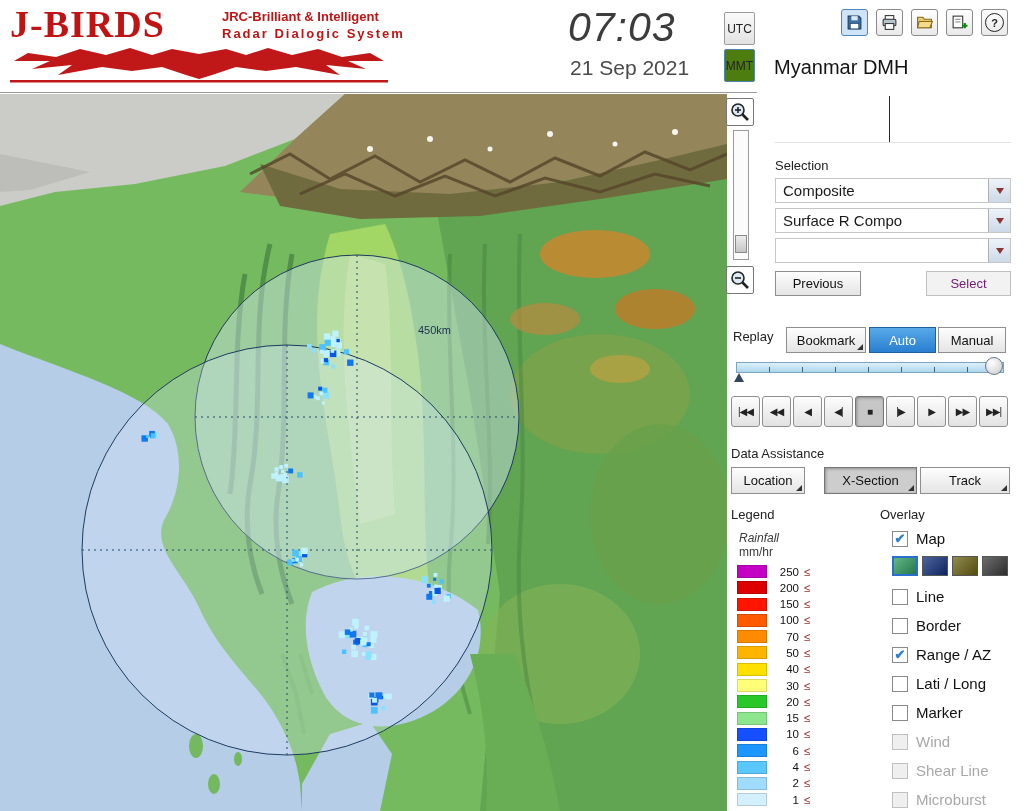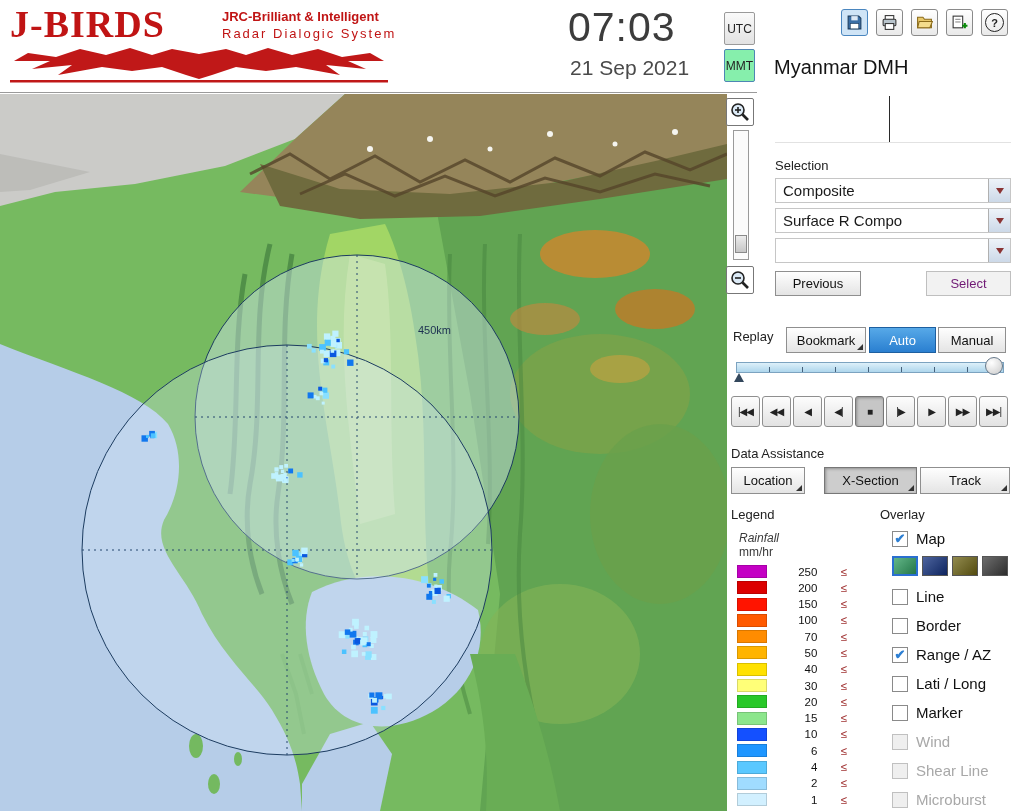--- a/index.html
+++ b/index.html
@@ -18,36 +18,36 @@
   .fold::after{content:"";position:absolute;right:2px;bottom:2px;
        border-left:6px solid transparent;border-bottom:6px solid #333;}
 
   .toolbtn{position:absolute;width:27px;height:27px;border:1px solid #8a8a8a;border-radius:3px;
        background:linear-gradient(180deg,#fff,#e9e9e9);display:flex;align-items:center;justify-content:center;box-sizing:border-box;}
   .toolbtn.sel{background:#cfe4f6;border-color:#4a86bf;}
 
   .tz{position:absolute;width:31px;height:33px;border:1px solid #9a9a9a;border-radius:2px;
       background:linear-gradient(180deg,#fafafa,#e2e2e2);font-size:12px;color:#222;
       display:flex;align-items:center;justify-content:center;box-sizing:border-box;}
-  .tz.sel{background:#86efac;border-color:#4e86b4;}
+  .tz.sel{background:#4d7c0f;border-color:#4e86b4;}
 
   .dd{position:absolute;width:236px;height:25px;background:#fff;border:1px solid #c6c6c6;
       display:flex;align-items:center;box-sizing:border-box;}
   .dd-text{flex:1;font-size:15px;color:#1a1a1a;padding-left:7px;white-space:nowrap;overflow:hidden;}
   .dd-arrow{width:21px;height:100%;border-left:1px solid #b0b0b0;
       background:linear-gradient(180deg,#eef3f9,#ccd9e8);display:flex;align-items:center;justify-content:center;}
   .dd-arrow::after{content:"";border-left:4px solid transparent;border-right:4px solid transparent;border-top:6px solid #8a3434;}
 
   .tbar{position:absolute;left:731px;top:396px;display:flex;}
   .tbtn{width:29px;height:31px;margin-right:2px;display:flex;align-items:center;justify-content:center;
       background:linear-gradient(180deg,#fdfdfd,#e2e2e2);border:1px solid #8f8f8f;border-radius:3px;
       font-size:10px;color:#222;box-sizing:border-box;letter-spacing:-1px;}
   .tbtn.pressed{background:#c6c6c6;border-color:#777;box-shadow:inset 1px 1px 3px rgba(0,0,0,.3);}
 
-  .lg-row{display:flex;align-items:center;height:13px;margin-bottom:3.3px;justify-content:space-between;}
+  .lg-row{display:flex;align-items:center;height:13px;margin-bottom:3.3px;}
   .lg-swatch{width:30px;height:13px;display:inline-block;border:1px solid rgba(0,0,0,.15);box-sizing:border-box;}
   .lg-val{width:28px;text-align:right;font-size:11.5px;color:#111;margin-left:4px;}
   .lg-lte{margin-left:5px;font-size:11.5px;color:#a03232;}
 
   .ov-row{display:flex;align-items:center;height:17px;margin-bottom:12px;}
   .ov-row.first{margin-bottom:9px;}
   .cb{width:16px;height:16px;border:1px solid #8a8a8a;background:#fff;display:inline-flex;
       align-items:center;justify-content:center;font-size:13px;font-weight:bold;color:#2d7fd3;box-sizing:border-box;}
   .ov-row.disabled .cb{background:#efefef;border-color:#c0c0c0;}
   .ov-label{font-size:15px;color:#111;margin-left:8px;white-space:nowrap;}
@@ -78,29 +78,29 @@
 </head>
 <body>
 
 <div class="app">
 
   <div class="abs" style="left:0;top:0;width:1030px;height:94px;background:#fff;">
     <div class="abs" style="left:0;top:92px;width:757px;height:1px;background:#9a9a9a;"></div>
 
     <span class="abs" style="left:10px;top:2px;font-family:'Liberation Serif',serif;font-weight:bold;font-size:38px;color:#c01414;letter-spacing:1px;">J-BIRDS</span>
     <span class="abs" style="left:222px;top:9px;font-size:13px;font-weight:bold;color:#c01414;">JRC-Brilliant &amp; Intelligent</span>
-    <span class="abs" style="left:222px;top:26px;font-size:13px;font-weight:normal;color:#c01414;letter-spacing:2px;">Radar Dialogic System</span>
+    <span class="abs" style="left:222px;top:26px;font-size:13px;font-weight:bold;color:#c01414;letter-spacing:2px;">Radar Dialogic System</span>
 
     <svg class="abs" style="left:10px;top:46px;" width="378" height="40" viewBox="0 0 378 40">
       <path d="M189,8 L162,3 142,9 120,2 96,9 70,3 46,11 18,7 4,15 40,15 22,23 62,19 48,29 92,21 122,25 152,21 176,29 189,33 202,29 226,21 256,25 286,21 330,29 316,19 356,23 338,15 374,15 360,7 332,11 308,3 282,9 258,2 236,9 216,3 Z" fill="#c01818"></path>
       <rect x="0" y="34" width="378" height="2.5" fill="#c01818"></rect>
     </svg>
 
 
-    <span class="abs" style="left:568px;top:4px;font-size:41px;color:#3c3c3c;letter-spacing:1px;">07:03</span>
+    <span class="abs" style="left:568px;top:4px;font-size:41px;color:#3c3c3c;letter-spacing:1px;font-style:italic;">07:03</span>
     <span class="abs" style="left:570px;top:56px;font-size:21px;color:#4a4a4a;">21 Sep 2021</span>
 
     <button class="tz" style="left:724px;top:12px;">UTC</button>
     <button class="tz sel" style="left:724px;top:49px;">MMT</button>
 
     <div class="toolbtn sel" style="left:841px;top:9px;">
       <svg width="17" height="17" viewBox="0 0 16 16">
         <path d="M2 2 h10 l2 2 v10 h-12 z" fill="#3a6ea5" stroke="#1d3d5e"></path>
         <rect x="5" y="2" width="6" height="4" fill="#dce8f4"></rect>
         <rect x="4" y="9" width="8" height="5" fill="#ffffff" stroke="#1d3d5e" stroke-width="0.6"></rect>

